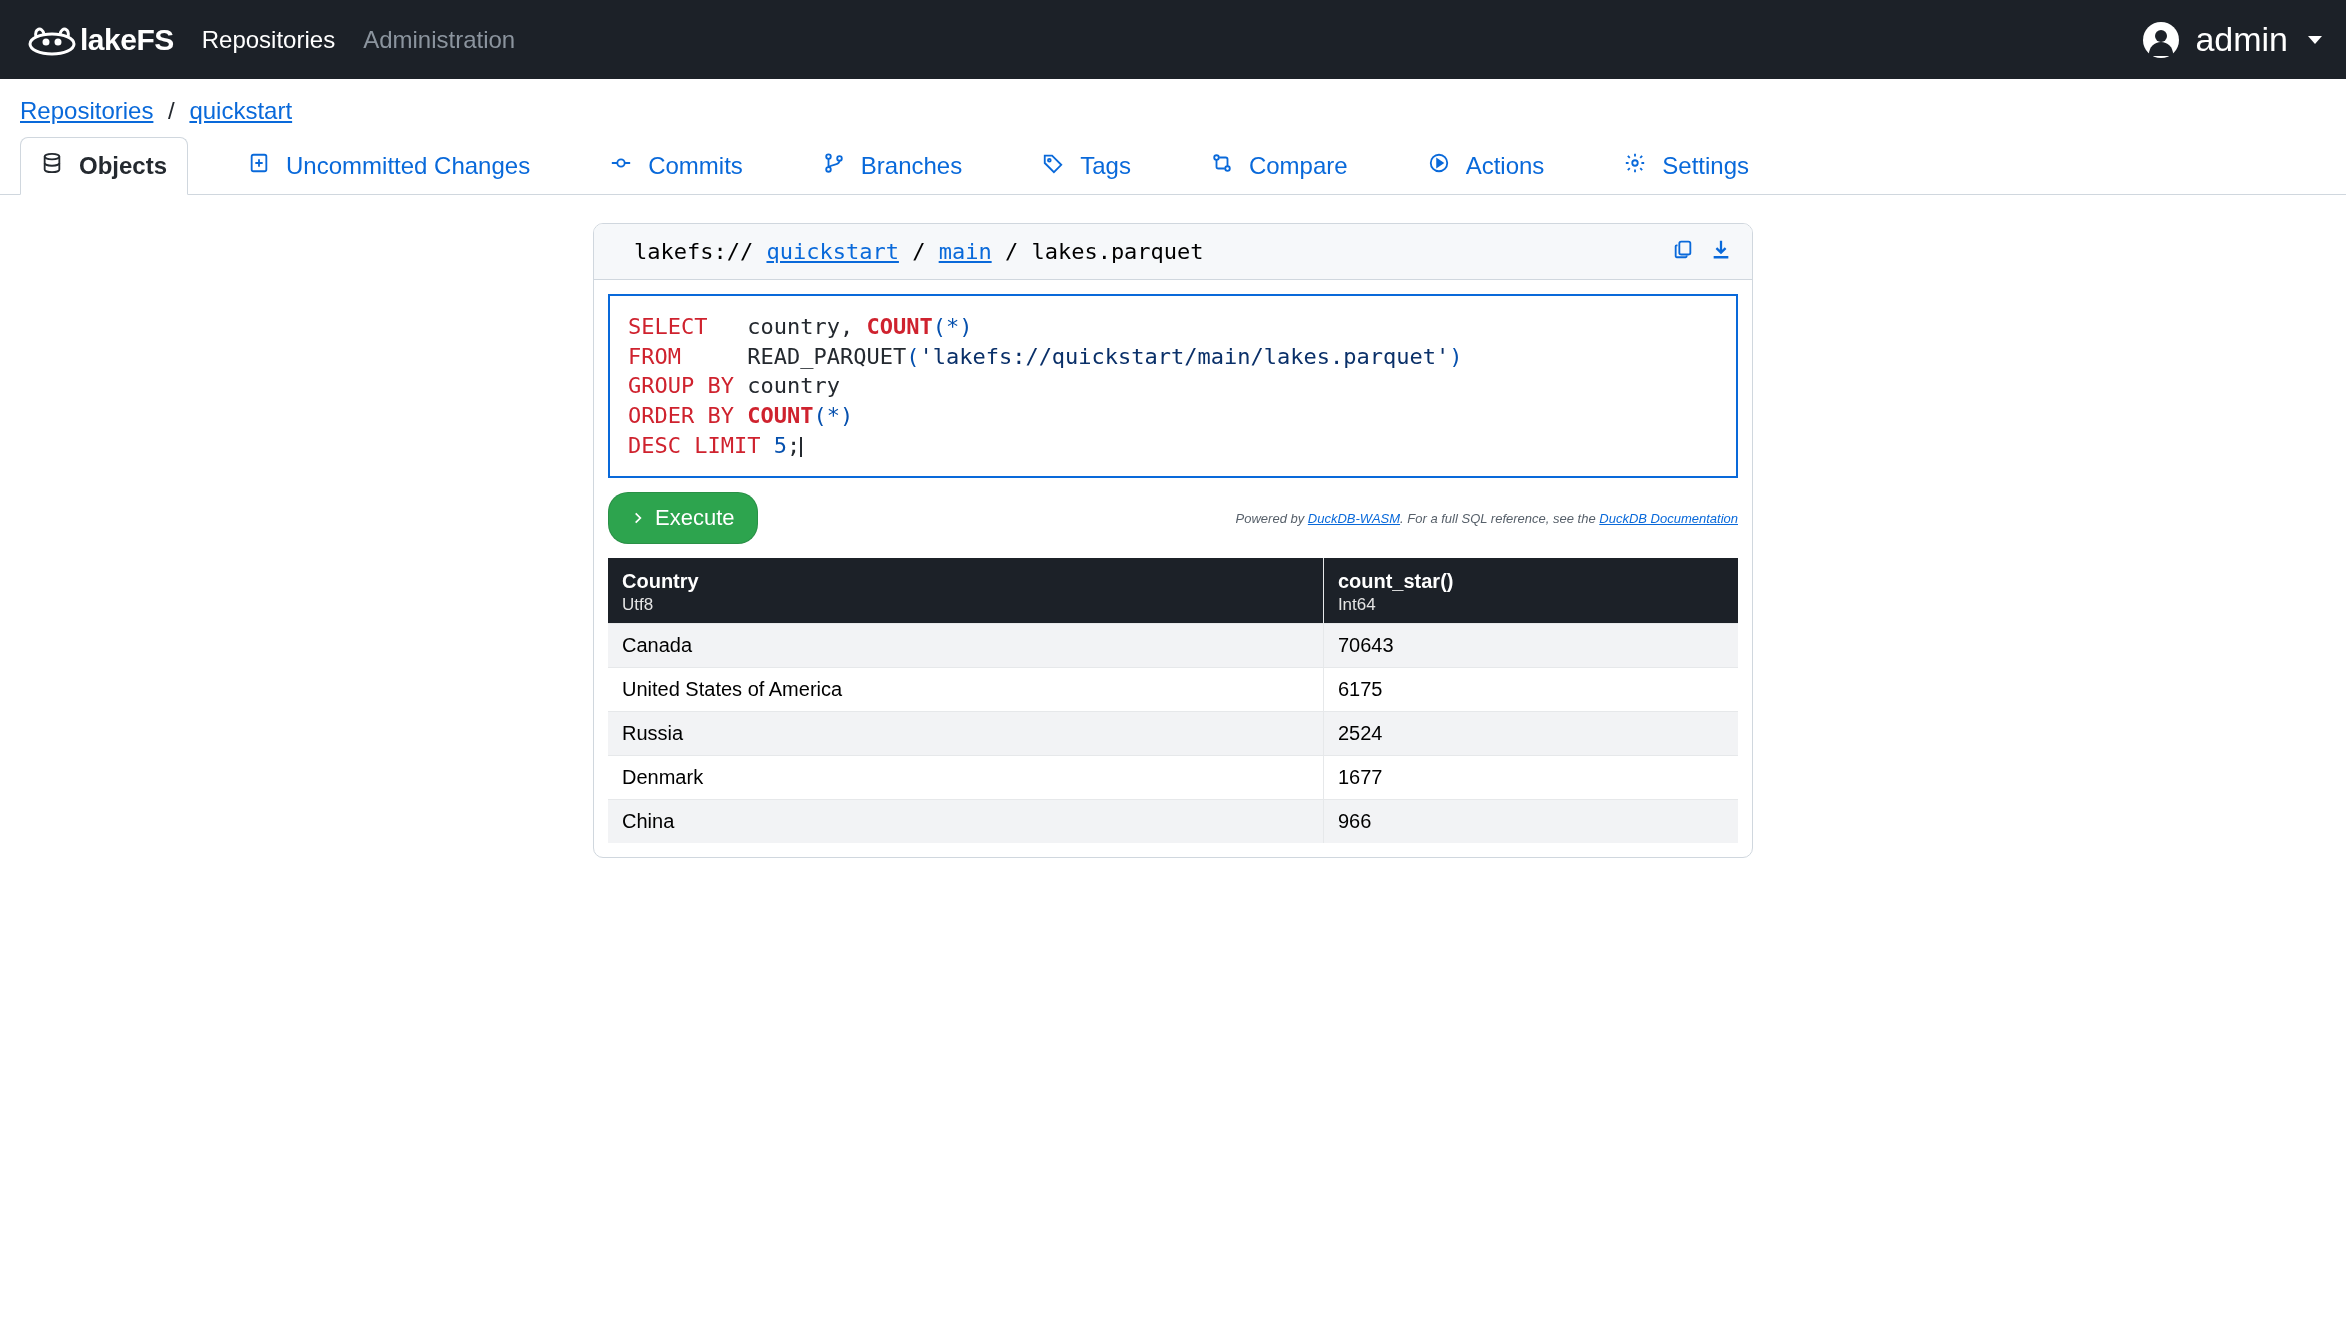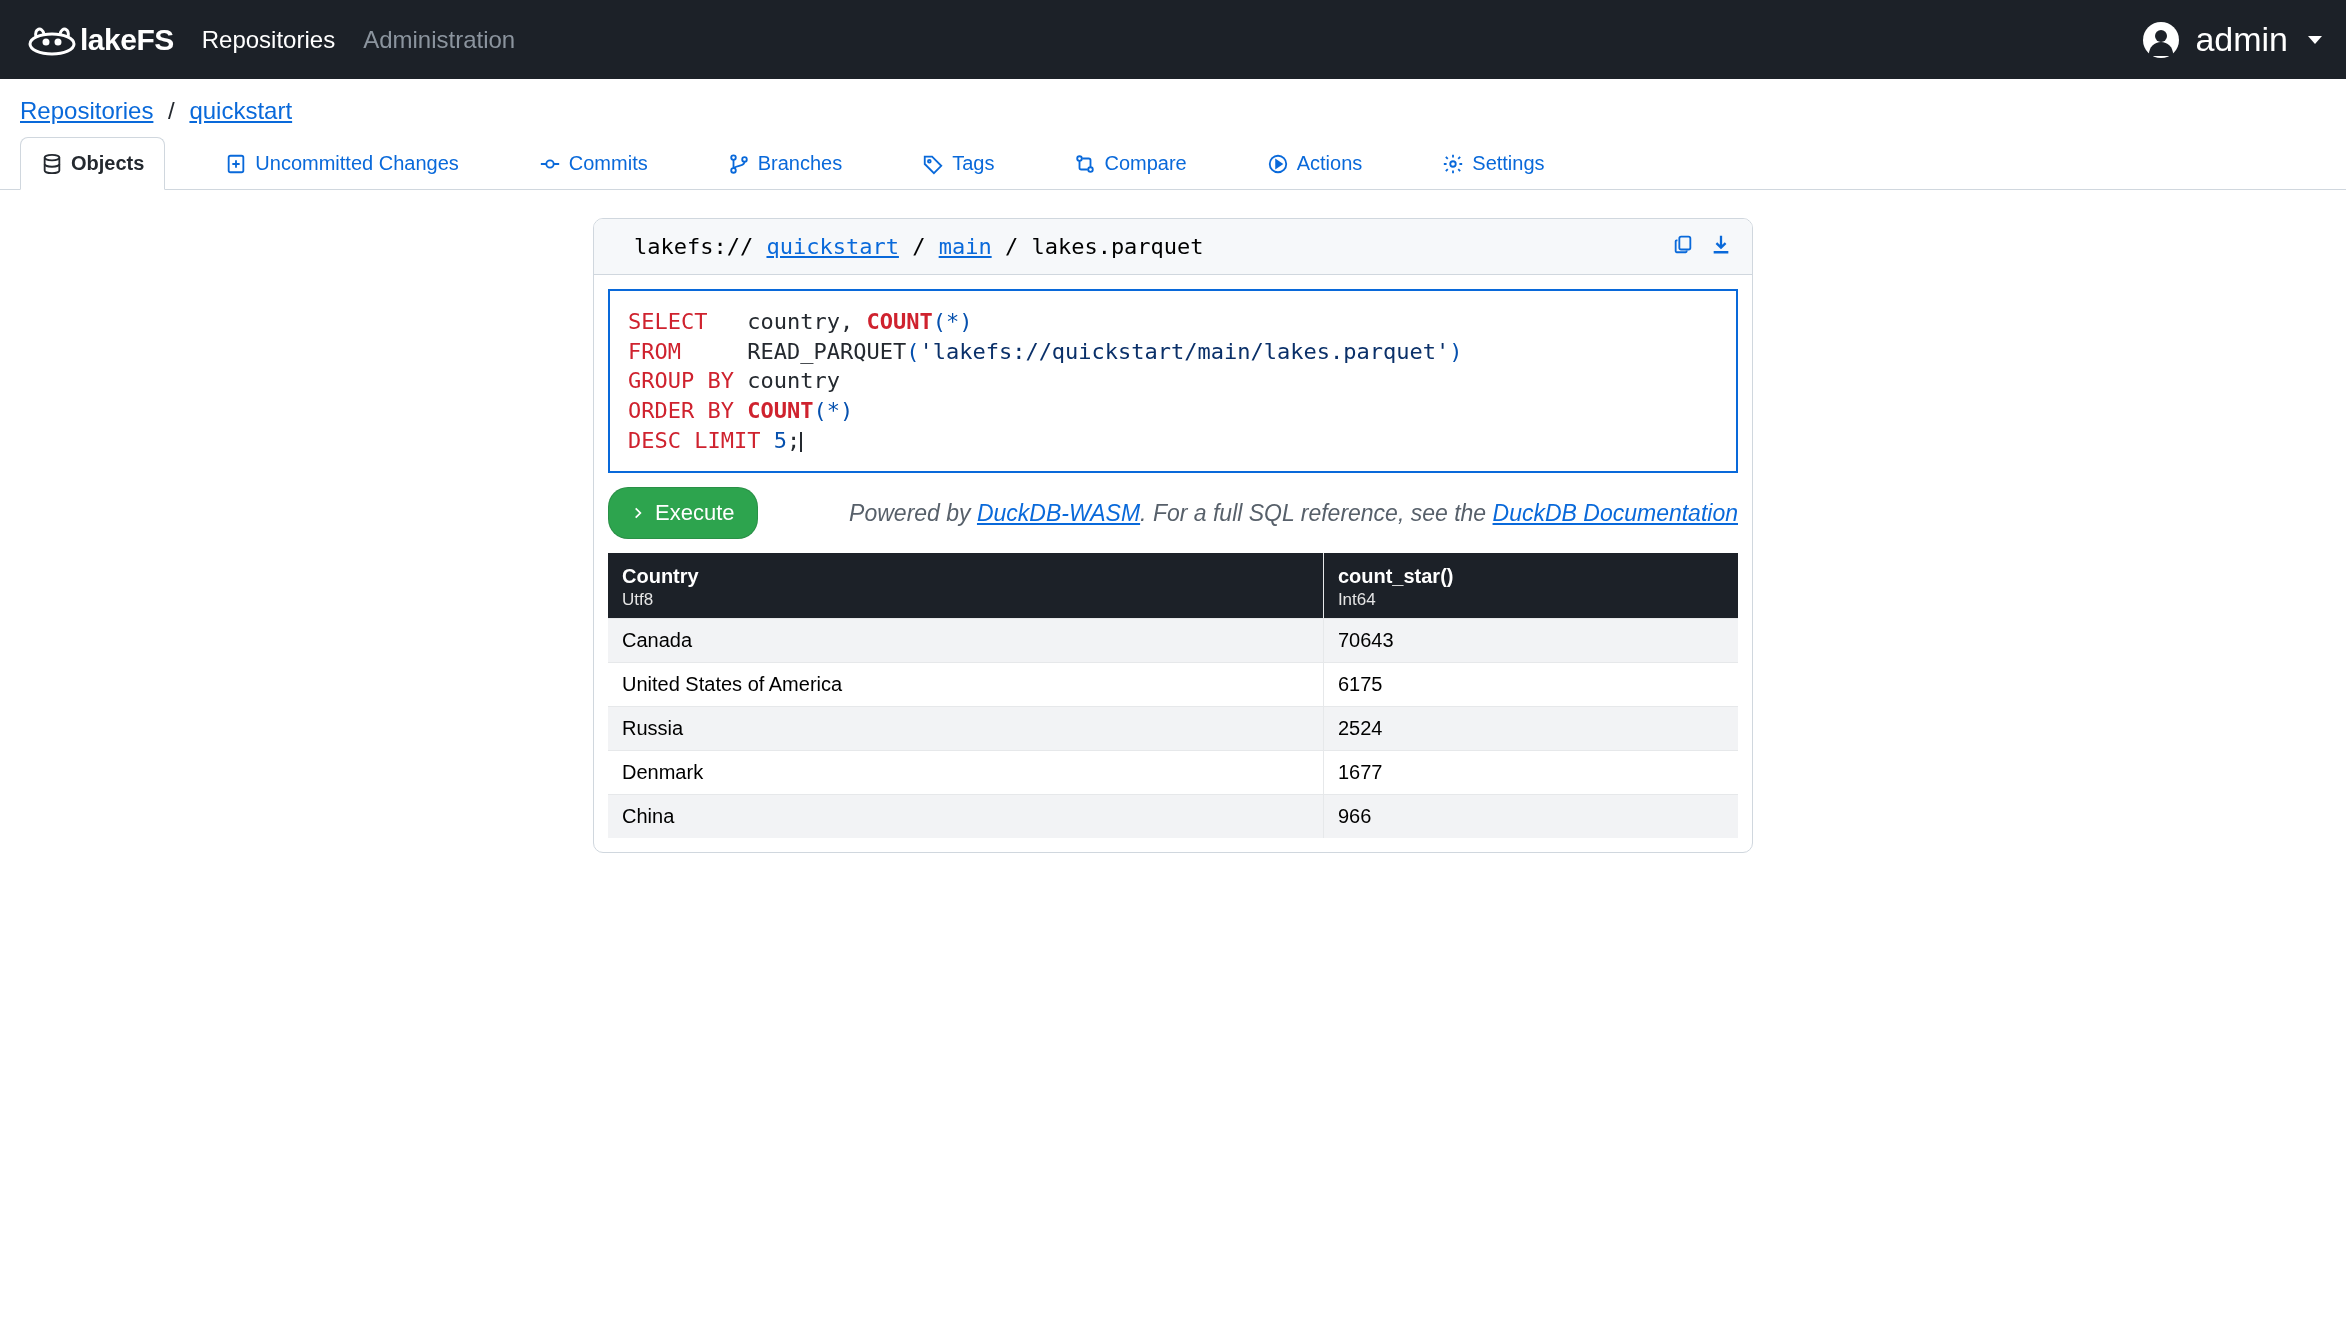--- a/index.html
+++ b/index.html
@@ -33,22 +33,22 @@
 
     .breadcrumbs { padding: 18px 20px 12px; font-size: 24px; }
     .breadcrumbs a { color: #0969da; text-decoration: underline; }
     .breadcrumbs .sep { color: #24292f; margin: 0 8px; }
 
     .tabs {
       display: flex; align-items: center; gap: 40px;
       border-bottom: 1px solid #d0d7de; padding: 0 20px;
     }
     .tab {
-      display: flex; align-items: flex-end; gap: 8px;
-      padding: 14px 20px; font-size: 20px; cursor: pointer;
+      display: flex; align-items: flex-start; gap: 16px;
+      padding: 14px 20px; font-size: 24px; cursor: pointer;
       color: #0969da;
     }
     .tab.active {
       color: #24292f; font-weight: 700;
       border: 1px solid #d0d7de; border-bottom: 1px solid #fff;
       border-radius: 8px 8px 0 0; margin-bottom: -1px;
       background: #fff;
     }
     .tab-icon { display: inline-flex; }
 
@@ -85,21 +85,21 @@
 
     .exec-row {
       display: flex; justify-content: space-between; align-items: center;
       padding: 0 14px 14px 14px; gap: 20px;
     }
     .exec-btn {
       background: #2da44e; color: #fff; border: 1px solid rgba(27,31,36,0.15);
       padding: 12px 22px; font-size: 22px; border-radius: 20px;
       display: flex; align-items: center; gap: 10px; cursor: pointer;
     }
-    .powered { font-style: italic; color: #57606a; font-size: 23px; text-align: left; }
+    .powered { font-style: italic; color: #57606a; font-size: 13px; text-align: left; }
     .powered a { color: #0969da; text-decoration: underline; font-style: italic; }
 
     table.result {
       width: calc(100% - 28px); margin: 0 14px 14px; border-collapse: collapse; font-size: 20px;
     }
     table.result thead th {
       background: #1c2128; color: #fff; text-align: left; padding: 12px 14px 8px; font-weight: 700;
     }
     table.result thead th .type { display: block; color: #e5e5e5; font-weight: 400; font-size: 17px; margin-top: 2px; }
     table.result tbody td { padding: 10px 14px; border-top: 1px solid #e6e8ea; }

